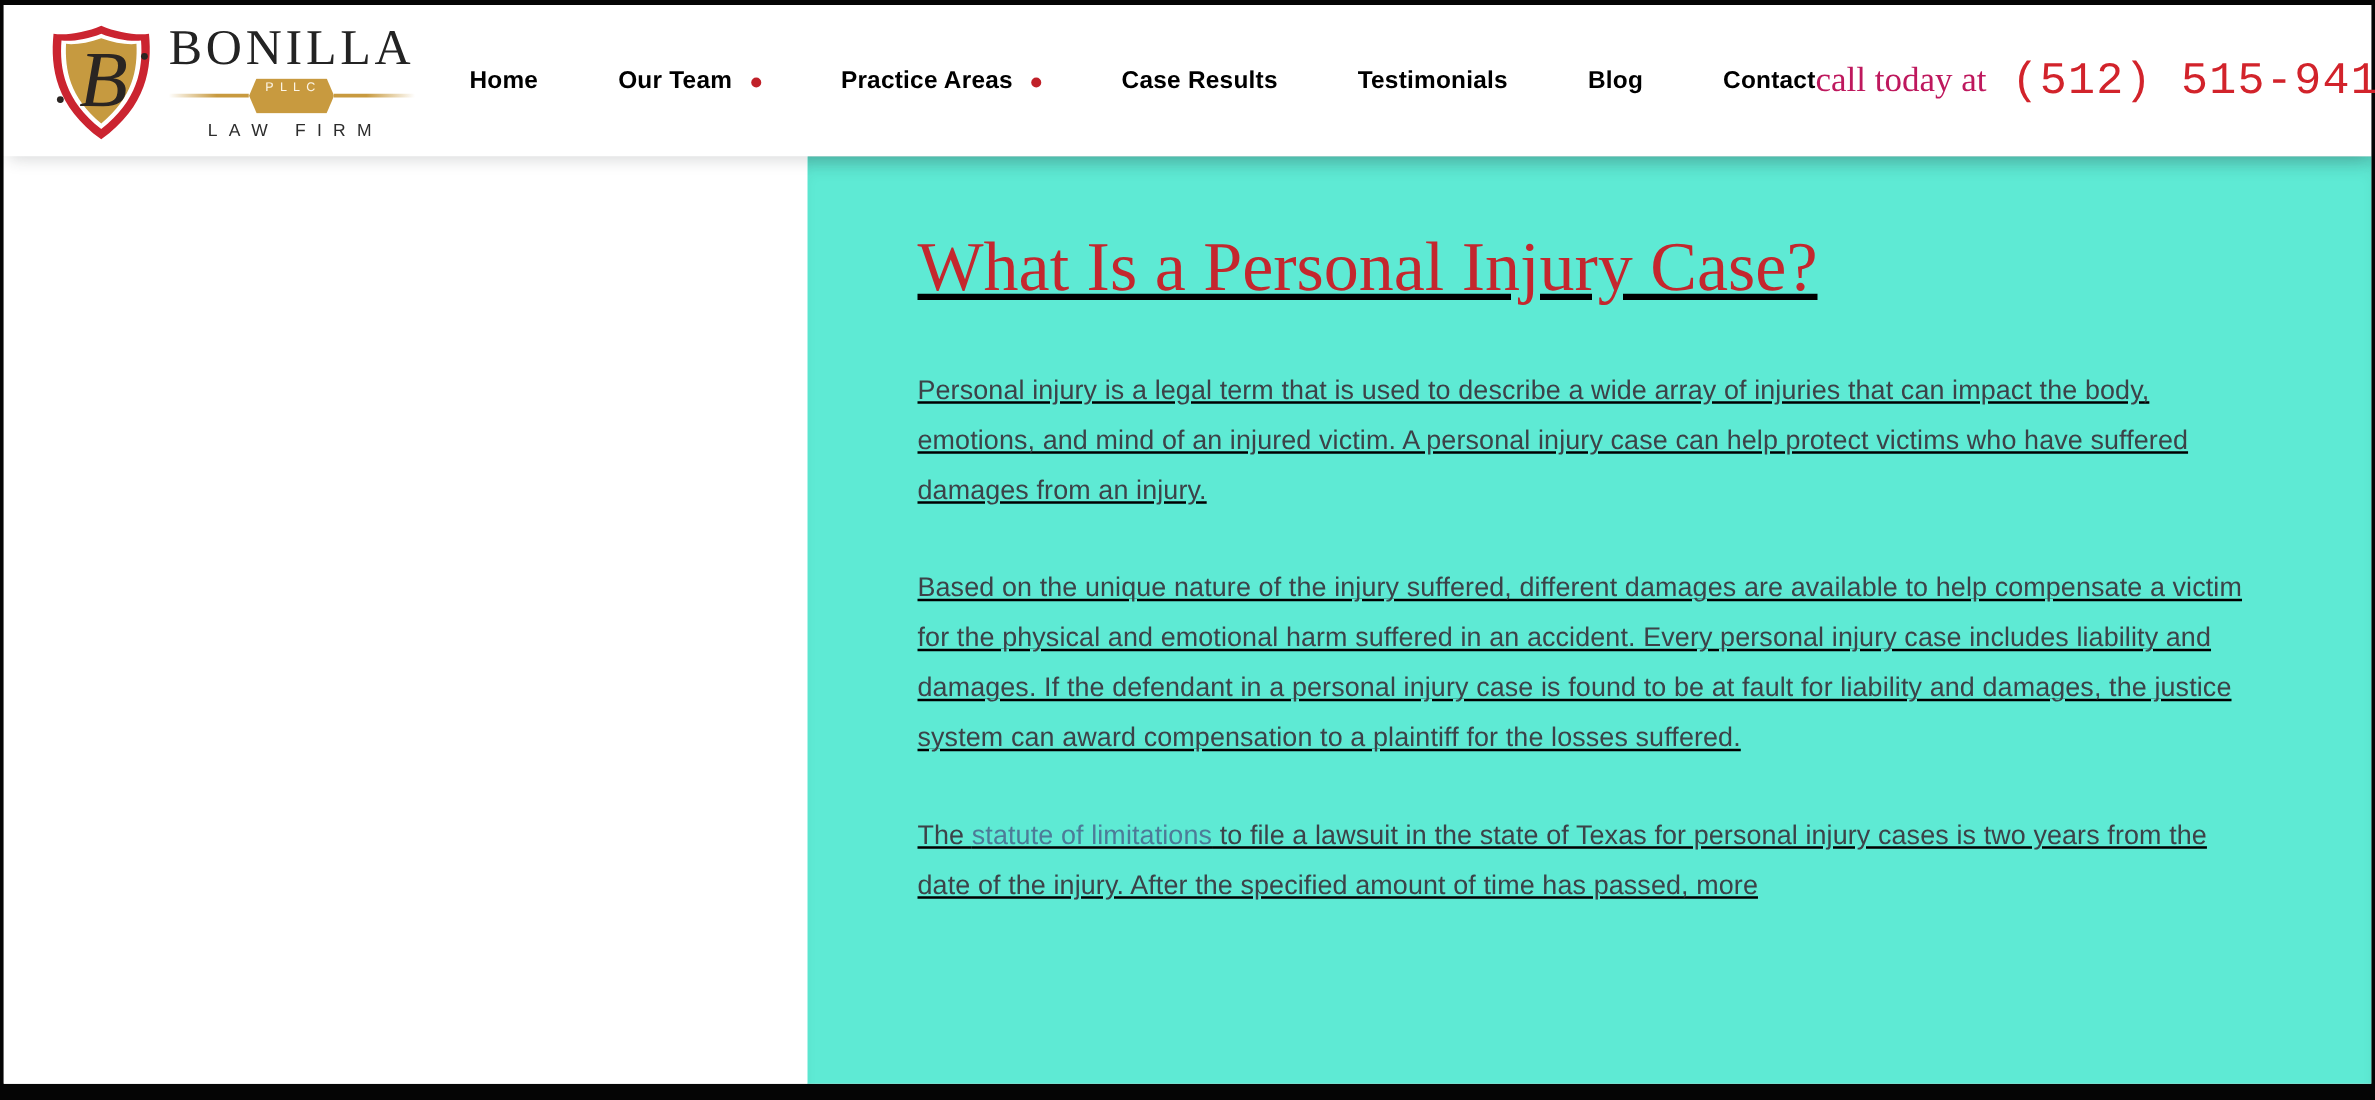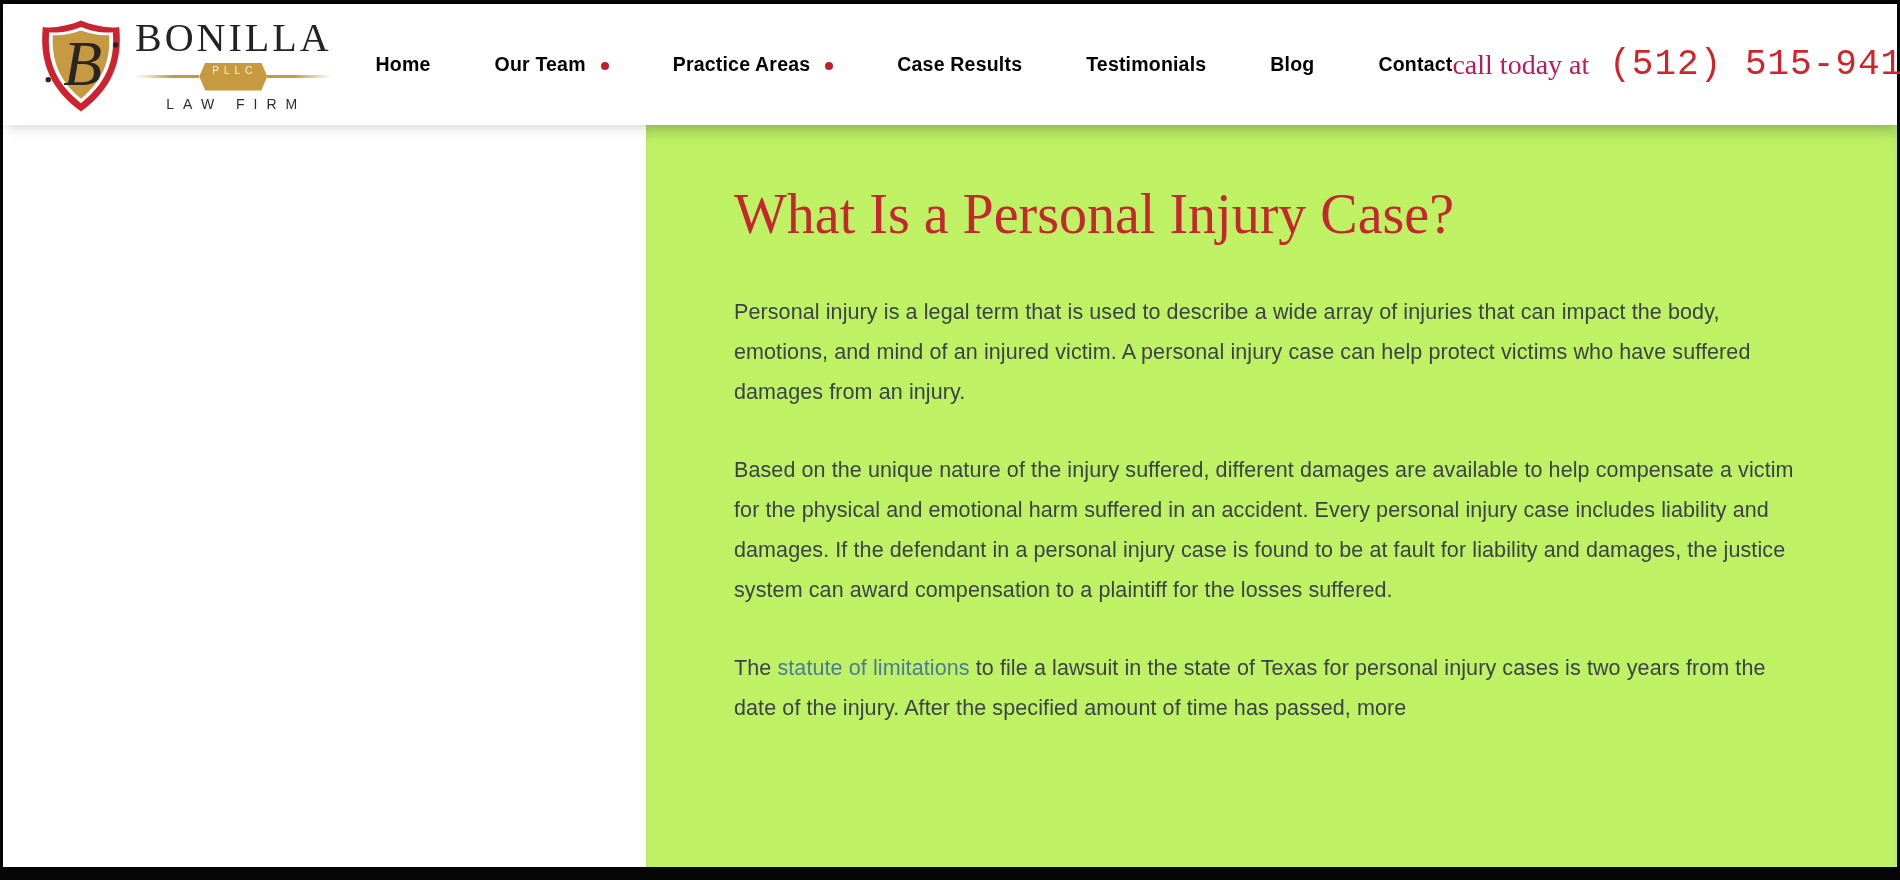--- a/index.html
+++ b/index.html
@@ -62,24 +62,25 @@
   .call-phone {
     font-family:Liberation Mono, monospace;
     font-size:36px; color:#d2232b; letter-spacing:1px; text-decoration:none; cursor:pointer;
     line-height:1;
   }
 
   
   .main { flex:1; display:flex; min-height:0; }
   .left-panel { width:643px; flex:0 0 643px; background:#ffffff; }
   .content-panel {
-    flex:1; background:#bef264;
+    flex:1; background:#5eead4;
     box-shadow:inset 0 14px 16px -10px rgba(40,45,50,0.22);
     padding:57px 100px 0 88px;
     overflow:hidden;
+    text-decoration:underline;
   }
   .content-inner { max-width:1068px; }
   h1.section-heading, h2.section-heading {
     font-family:"Liberation Serif", serif;
     font-weight:400; color:#c4272e; line-height:1.15;
   }
   h1.section-heading { font-size:56px; margin:0 0 46px 0; }
   h2.section-heading { font-size:60px; margin:66px 0 50px 0; }
   .body-para {
     font-size:21.5px; line-height:40px; color:#3c4248;

